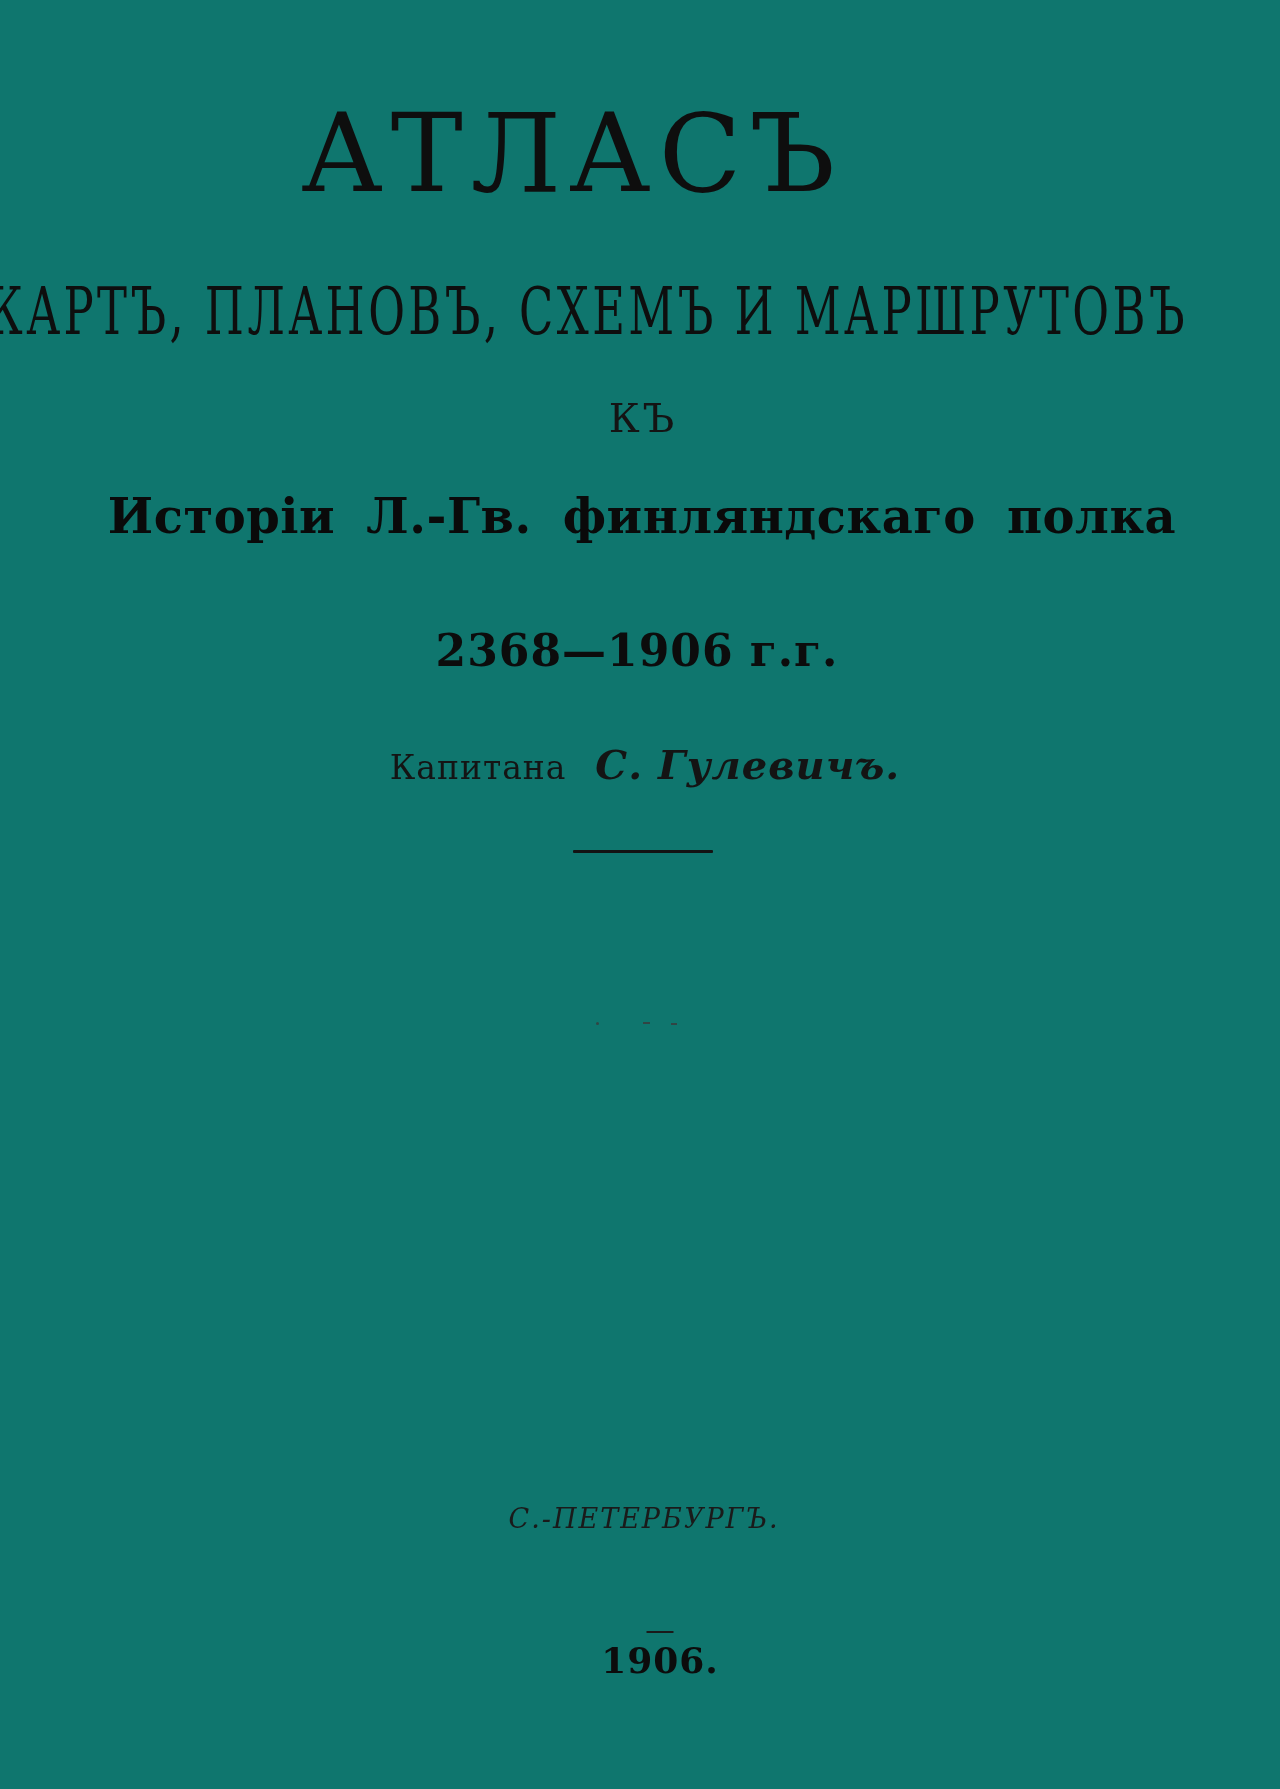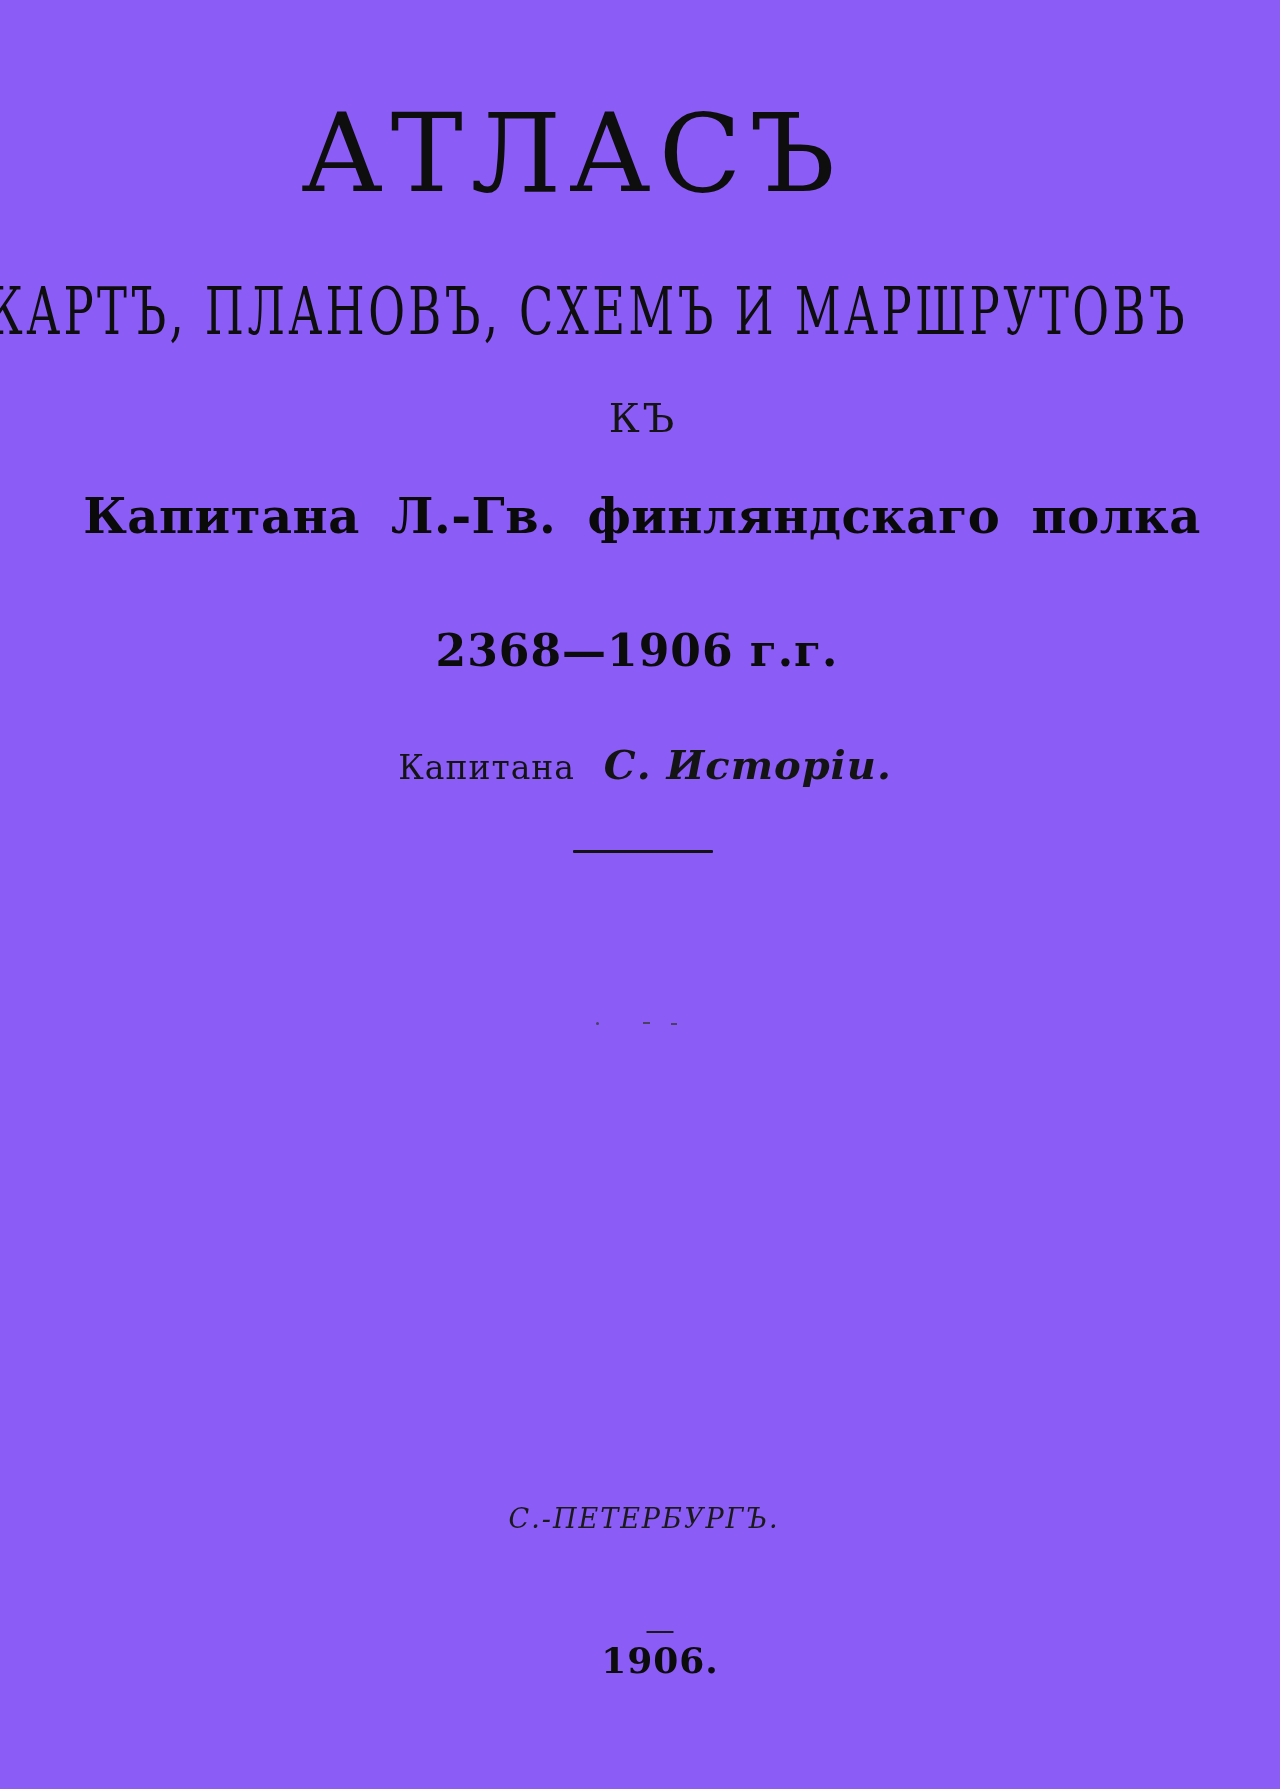--- a/index.html
+++ b/index.html
@@ -4,21 +4,21 @@
 <style>
   html, body {
     margin: 0;
     padding: 0;
     background: #ffffff;
   }
   .page {
     position: relative;
     width: 1280px;
     height: 1789px;
-    background: #8b5cf6;
+    background: #0f766e;
     overflow: hidden;
     font-family: "DejaVu Serif", "Liberation Serif", serif;
     color: #111111;
   }
   .line {
     position: absolute;
     white-space: nowrap;
     line-height: 1;
     transform: translateX(-50%);
   }
@@ -150,27 +150,27 @@
 <div class="page">
 
   <div class="line main-title">АТЛАСЪ</div>
 
   <div class="line subtitle">
     <span class="squeeze">КАРТЪ, ПЛАНОВЪ, СХЕМЪ И МАРШРУТОВЪ</span>
   </div>
 
   <div class="line connector">КЪ</div>
 
-  <div class="line work-title">Капитана Л.-Гв. финляндскаго полка</div>
+  <div class="line work-title">Исторіи Л.-Гв. финляндскаго полка</div>
 
   <div class="line date-range">2368—1906 г.г.</div>
 
   <div class="line author-line">
     <span class="rank">Капитана</span>
-    <span class="name">С. Исторіи.</span>
+    <span class="name">С. Гулевичъ.</span>
   </div>
 
   <div class="separator-rule"></div>
 
   <div class="speck speck-dot"></div>
   <div class="speck speck-dash1"></div>
   <div class="speck speck-dash2"></div>
 
   <div class="line imprint-city">С.-ПЕТЕРБУРГЪ.</div>
 

